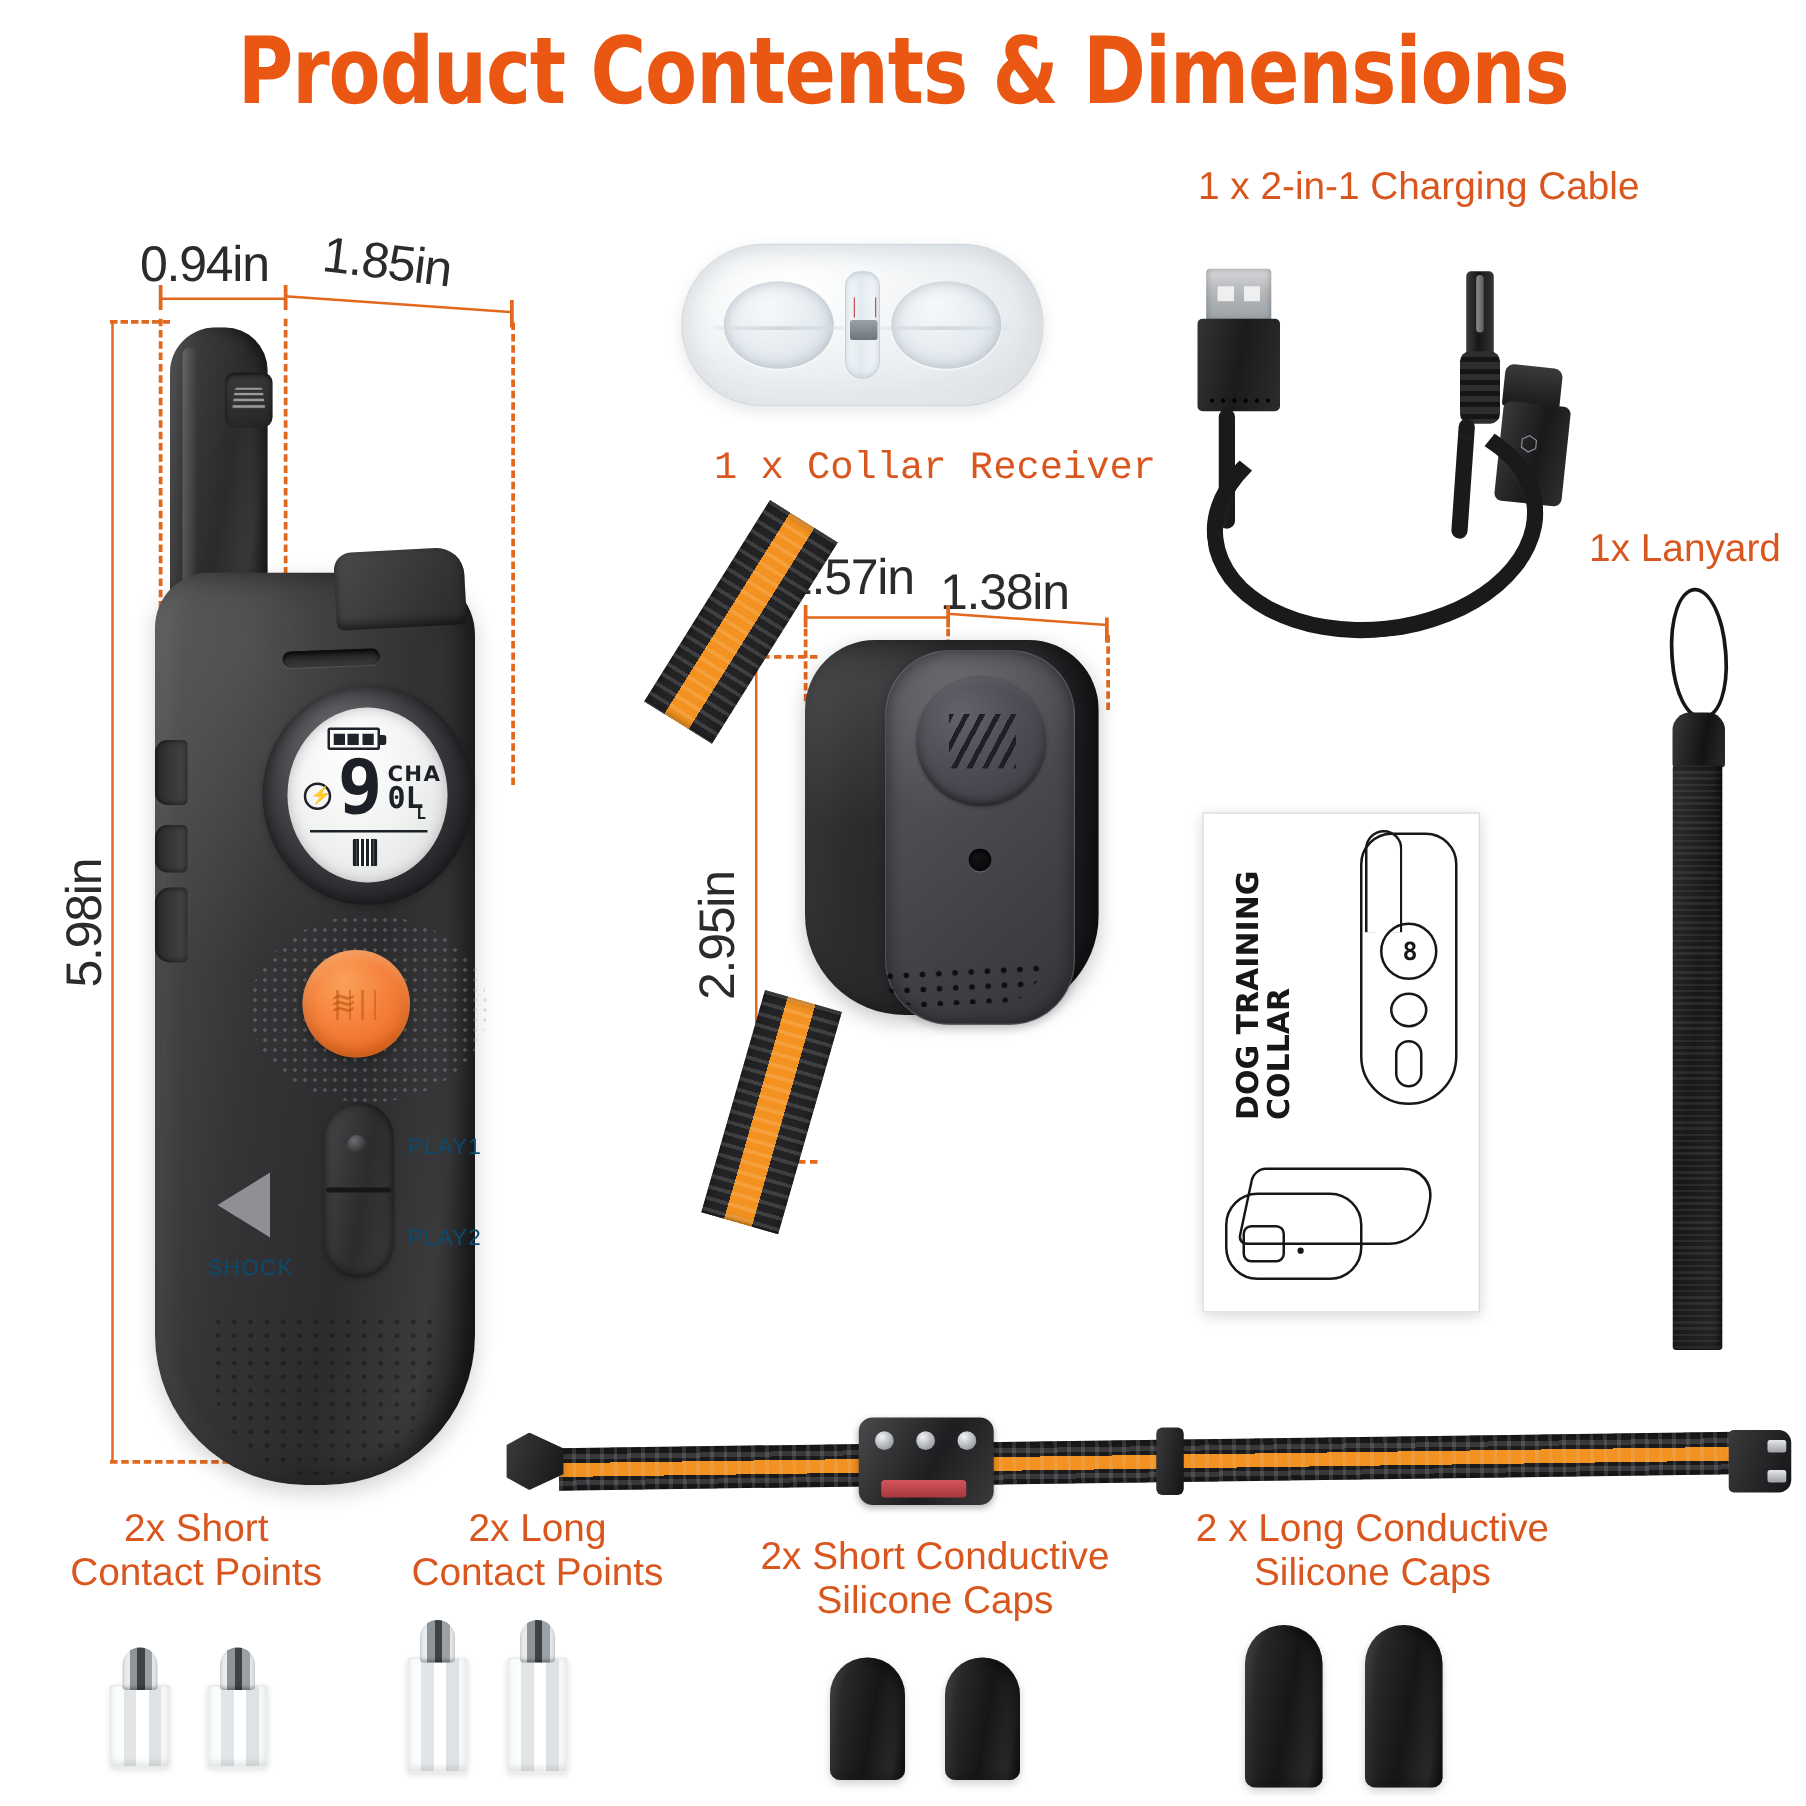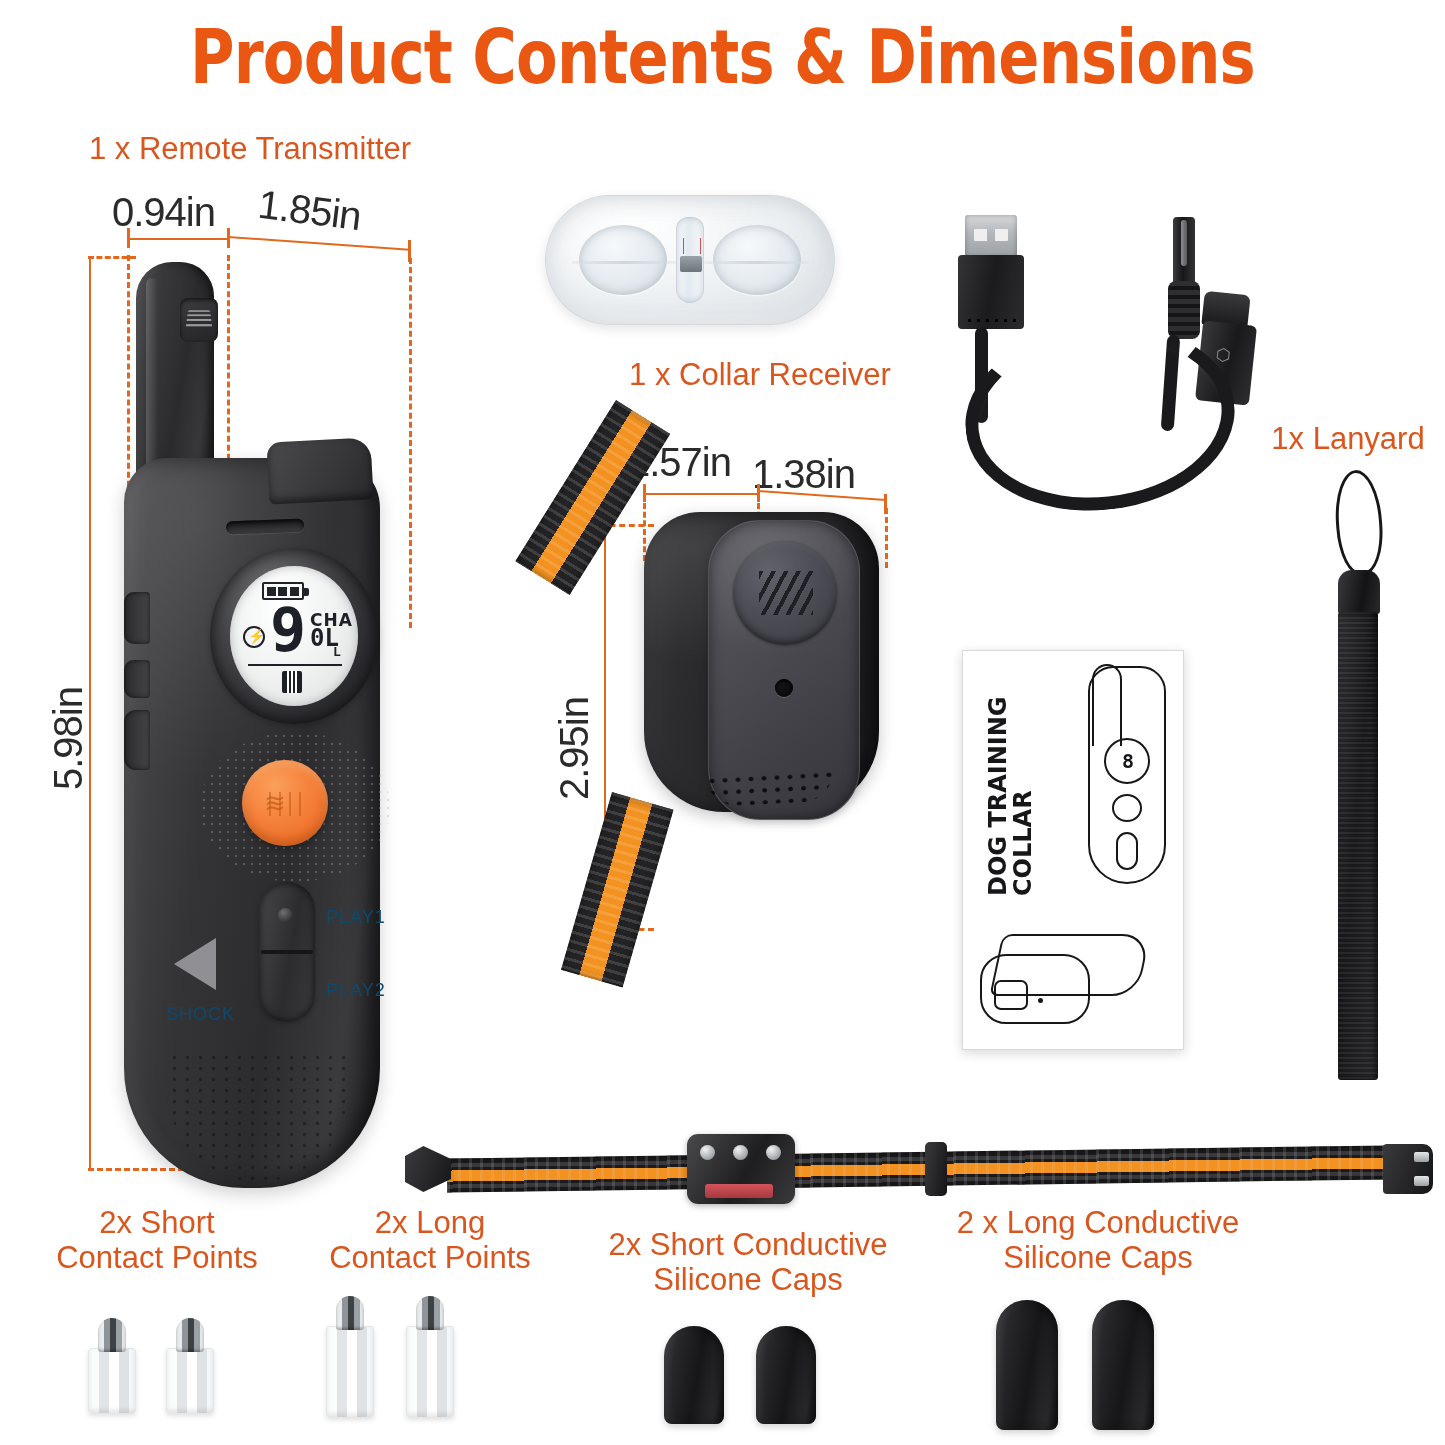--- a/index.html
+++ b/index.html
@@ -592,21 +592,20 @@
   .cap.long { width:62px; height:130px; border-radius:31px 31px 8px 8px; }
 
 </style>
 </head>
 <body>
 
 <div id="stage">
 
   <div class="abs" id="title">Product Contents &amp; Dimensions</div>
 
-  <div class="abs lbl" style="left:30px; top:132px; width:440px;">1 x Remote Transmitter</div>
 
   <div class="abs dim" style="left:112px; top:190px;">0.94in</div>
   <div class="abs dim" style="left:258px; top:188px; transform:rotate(7deg);">1.85in</div>
   <div class="abs dim v" style="left:46px; top:790px; transform:rotate(-90deg); transform-origin:left top;">5.98in</div>
 
   <div class="abs solidh" style="left:128px; top:238px; width:100px;"></div>
   <div class="abs solidh" style="left:228px; top:236px; width:182px; transform:rotate(4deg); transform-origin:left top;"></div>
   <div class="abs tick" style="left:127px; top:228px; width:3px; height:20px;"></div>
   <div class="abs tick" style="left:227px; top:228px; width:3px; height:20px;"></div>
   <div class="abs tick" style="left:408px; top:240px; width:3px; height:22px;"></div>
@@ -662,33 +661,34 @@
 
   <div id="bulb" class="abs">
     <div class="bulb-shell"></div>
     <div class="bulb-hole l"></div>
     <div class="bulb-hole r"></div>
     <div class="bulb-wire l"></div>
     <div class="bulb-wire r"></div>
     <div class="bulb-lamp"></div>
   </div>
 
+  <div class="abs lbl" style="left:905px; top:132px; width:460px;">1 x 2-in-1 Charging Cable</div>
   <div id="cable" class="abs">
     <div class="usb-a"></div>
     <div class="usb-a-body"></div>
     <div class="dc-plug"></div>
     <div class="dc-strain"></div>
     <div class="micro-usb"></div>
     <div class="micro-usb-body"></div>
     <div class="cable-seg a"></div>
     <div class="cable-seg b"></div>
     <div class="cable-loop"></div>
   </div>
 
-  <div class="abs lbl" style="left:580px; top:358px; width:360px;">1 x Collar Receiver</div>
+  <div class="abs lbl" style="left:568px; top:358px; width:360px;font-family:Liberation Mono, monospace;">1 x Collar Receiver</div>
 
   <div class="abs dim" style="left:628px; top:440px;">1.57in</div>
   <div class="abs dim" style="left:752px; top:452px;">1.38in</div>
   <div class="abs dim v" style="left:552px; top:800px; transform:rotate(-90deg); transform-origin:left top;">2.95in</div>
 
   <div class="abs solidh" style="left:644px; top:493px; width:114px;"></div>
   <div class="abs solidh" style="left:758px; top:490px; width:128px; transform:rotate(4deg); transform-origin:left top;"></div>
   <div class="abs tick" style="left:643px; top:484px; width:3px; height:18px;"></div>
   <div class="abs tick" style="left:757px; top:484px; width:3px; height:18px;"></div>
   <div class="abs tick" style="left:884px; top:494px; width:3px; height:20px;"></div>

